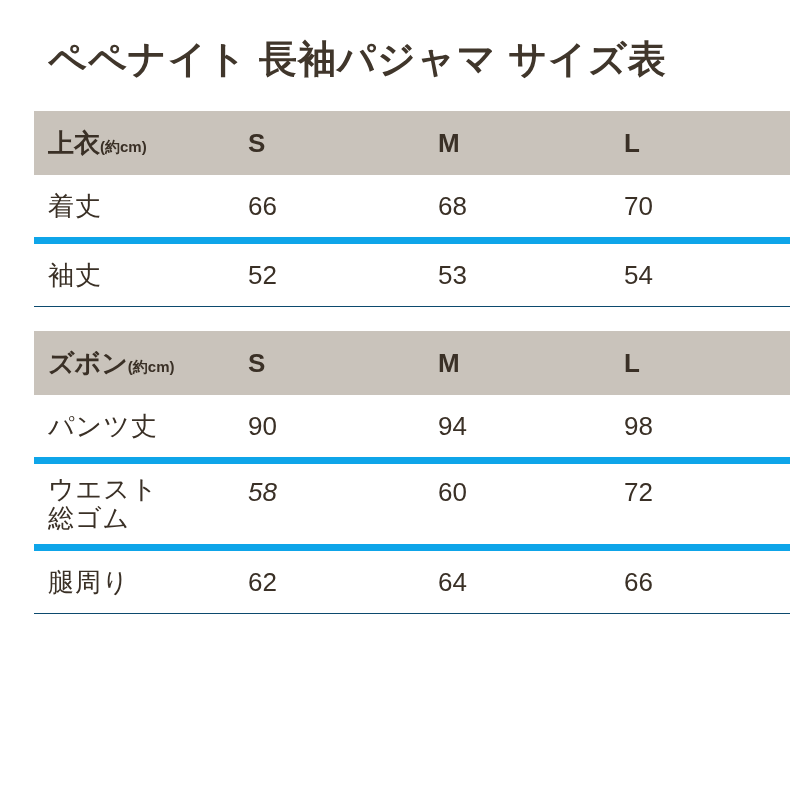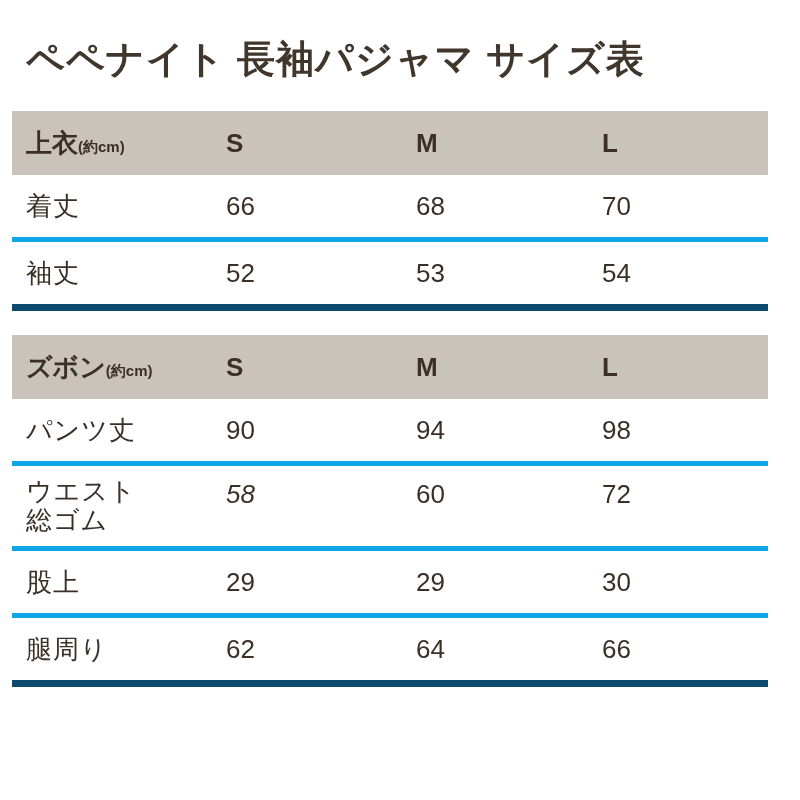--- a/index.html
+++ b/index.html
@@ -11,21 +11,21 @@
     height: 800px;
     background: #ffffff;
     font-family: "Liberation Sans", "DejaVu Sans", sans-serif;
     color: #3a3026;
     overflow: hidden;
   }
   .page {
     width: 800px;
     height: 800px;
     box-sizing: border-box;
-    padding: 28px 22px 0 12px;
+    padding: 28px 22px 0 34px;
     position: relative;
   }
   .title {
     font-size: 38px;
     font-weight: bold;
     color: #40362b;
     letter-spacing: 1px;
     margin: 6px 0 26px 14px;
     white-space: nowrap;
   }
@@ -50,31 +50,31 @@
     height: 44px;
     border: none;
     vertical-align: middle;
   }
   table.size-table thead th .unit {
     font-size: 15px;
     font-weight: bold;
     letter-spacing: 0;
   }
   table.size-table tbody td {
-    border-bottom: 5px solid #0ea5e9;
+    border-bottom: 7px solid #0ea5e9;
     border-top: none;
     font-size: 26px;
     padding: 11px 0 11px 14px;
     height: 40px;
     vertical-align: middle;
     color: #3a3026;
     background: #ffffff;
   }
   table.size-table tbody tr:last-child td {
-    border-bottom: 7px solid #0c4a6e;
+    border-bottom: 1px solid #0c4a6e;
   }
   table.size-table tbody td.label {
     letter-spacing: 1px;
   }
   .two-line {
     line-height: 1.12;
   }
 </style>
 </head>
 <body>
@@ -141,26 +141,20 @@
         <td>98</td>
       </tr>
       <tr>
         <td class="label two-line" style="white-space: pre-line;">ウエスト
 総ゴム</td>
         <td style="vertical-align: top; padding-top: 13px; font-style: italic;">58</td>
         <td style="vertical-align: top; padding-top: 13px;">60</td>
         <td style="vertical-align: top; padding-top: 13px;">72</td>
       </tr>
       <tr>
-        <td class="label">股上</td>
-        <td>29</td>
-        <td>29</td>
-        <td>30</td>
-      </tr>
-      <tr>
         <td class="label">腿周り</td>
         <td>62</td>
         <td>64</td>
         <td>66</td>
       </tr>
     </tbody>
   </table>
 
 </div>
 

